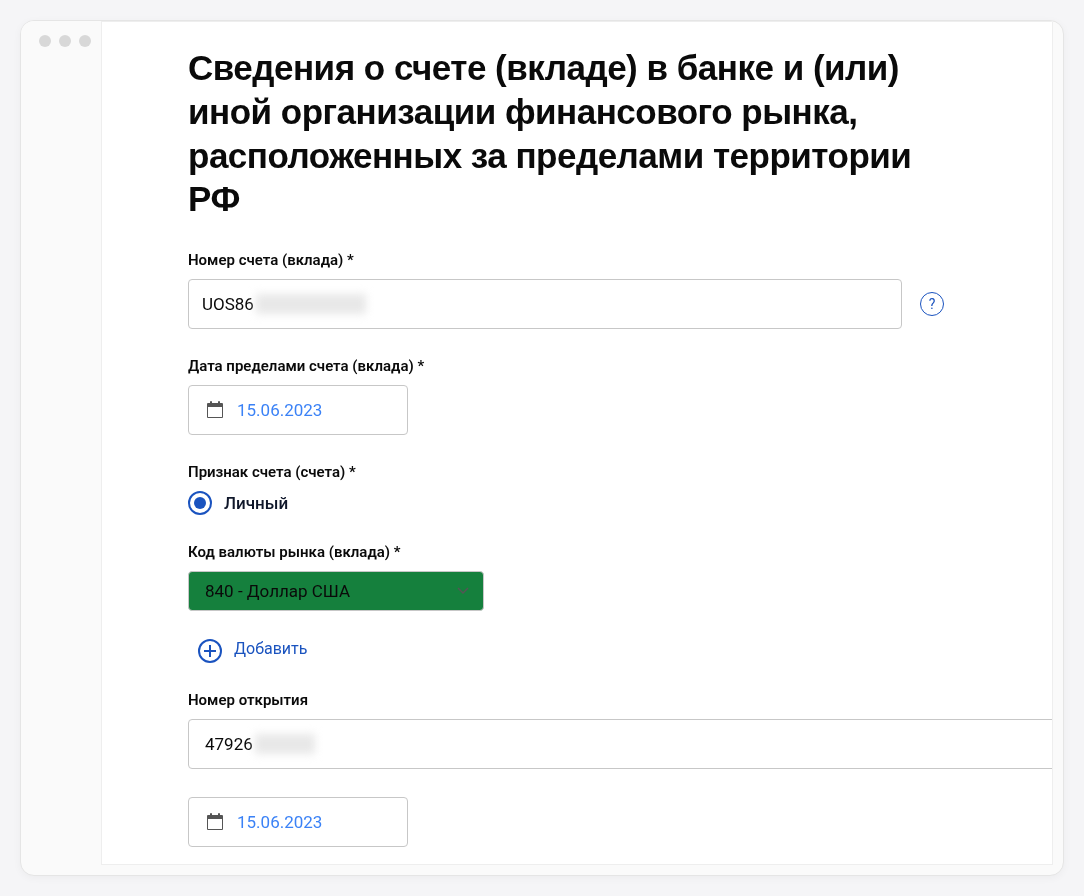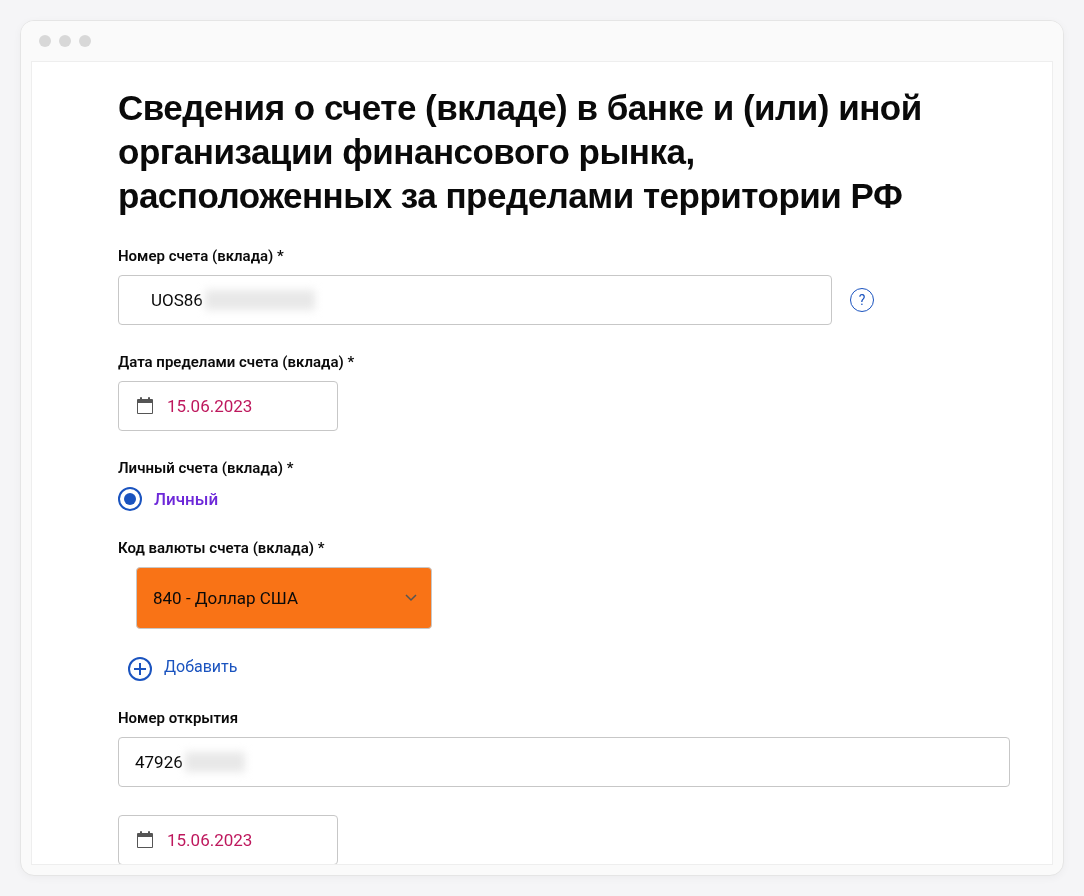--- a/index.html
+++ b/index.html
@@ -12,21 +12,21 @@
   }
   .window {
     width: 100%;
     height: 100%;
     background: #fafafa;
     border: 1px solid #e5e5e5;
     border-radius: 14px;
     overflow: hidden;
     box-shadow: 0 2px 8px rgba(0,0,0,0.04);
     display: flex;
-    flex-direction: column;
+    flex-direction: row;
   }
   .titlebar {
     height: 40px;
     background: #fafafa;
     display: flex;
     align-items: center;
     padding-left: 18px;
     gap: 8px;
     flex-shrink: 0;
   }
@@ -68,21 +68,21 @@
   }
   .row-with-help {
     display: flex;
     align-items: center;
     gap: 18px;
   }
   .text-input {
     border: 1px solid #c7c7c7;
     border-radius: 4px;
     height: 50px;
-    padding: 0 32px;
+    padding: 0 13px;
     font-size: 17px;
     color: #0a0a0a;
     background: #fff;
     flex: 1;
     display: flex;
     align-items: center;
   }
   .text-input.wide { width: 714px; flex: none; }
   .text-input .blur {
     display:inline-block;
@@ -102,21 +102,21 @@
     font-size: 14px;
     flex-shrink: 0;
   }
   .date-input {
     border: 1px solid #c7c7c7;
     border-radius: 4px;
     height: 50px;
     width: 220px;
     padding: 0 16px;
     font-size: 17px;
-    color: #be185d;
+    color: #3b82f6;
     background: #fff;
     display: flex;
     align-items: center;
     gap: 12px;
   }
   .date-input svg { flex-shrink: 0; }
   .radio-group {
     display: flex;
     align-items: center;
     gap: 28px;
@@ -135,34 +135,33 @@
     display: flex; align-items: center; justify-content: center;
     flex-shrink: 0;
   }
   .radio.checked { border-color: #1a53bf; }
   .radio.checked::after {
     content: "";
     width: 12px; height: 12px;
     background: #1a53bf;
     border-radius: 50%;
   }
-  .radio-label { font-size: 17px; color: #6d28d9; font-weight: 500; }
+  .radio-label { font-size: 17px; color: #0f172a; font-weight: 500; }
   .select-input {
     border: 1px solid #c7c7c7;
     border-radius: 4px;
-    height: 62px;
+    height: 40px;
     width: 296px;
     padding: 0 14px 0 16px;
     font-size: 17px;
     color: #0a0a0a;
-    background: #f97316;
+    background: #15803d;
     display: flex;
     align-items: center;
     justify-content: space-between;
-    margin-left: 18px;
   }
   .select-input svg { flex-shrink:0; }
   .add-link {
     display: flex;
     align-items: flex-start;
     gap: 12px;
     color: #1a53bf;
     font-size: 16px;
     margin: 12px 0 28px 10px;
     cursor: pointer;
@@ -235,31 +234,31 @@
             <rect x="2" y="3" width="16" height="15" rx="1" fill="#555"></rect>
             <rect x="3" y="7" width="14" height="10" fill="#fff"></rect>
             <rect x="5" y="1" width="2" height="4" rx="1" fill="#555"></rect>
             <rect x="13" y="1" width="2" height="4" rx="1" fill="#555"></rect>
           </svg>
           <span>15.06.2023</span>
         </div>
       </div>
 
       <div class="field">
-        <label class="field-label">Личный счета (вклада) *</label>
+        <label class="field-label">Признак счета (счета) *</label>
         <div class="radio-group">
           <div class="radio-option">
             <div class="radio checked"></div>
             <span class="radio-label">Личный</span>
           </div>
         </div>
       </div>
 
       <div class="field">
-        <label class="field-label">Код валюты счета (вклада) *</label>
+        <label class="field-label">Код валюты рынка (вклада) *</label>
         <div class="select-input">
           <span>840 - Доллар США</span>
           <svg width="12" height="8" viewBox="0 0 12 8">
             <path d="M1 1 L6 6 L11 1" stroke="#555" stroke-width="1.5" fill="none"></path>
           </svg>
         </div>
       </div>
 
       <div class="add-link">
         <div class="plus-circle"></div>

